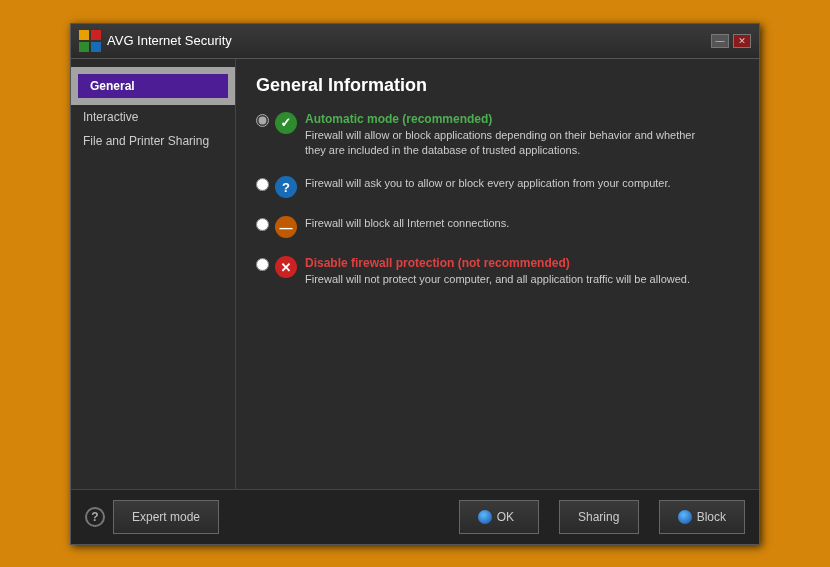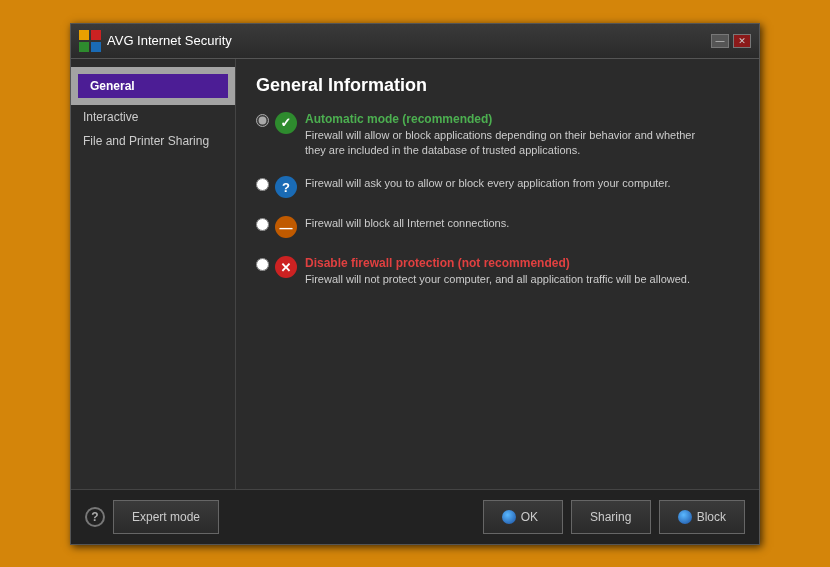--- a/index.html
+++ b/index.html
@@ -176,21 +176,21 @@
       background: linear-gradient(to bottom, #3a3a3a, #2a2a2a);
       border: 1px solid #666;
       color: #cccccc;
       cursor: pointer;
       font-size: 12px;
       min-width: 80px;
       text-align: center;
     }
     .footer-right {
       display: flex;
-      gap: 8px;
+      gap: 20px;
       align-items: center;
     }
     .footer-btn-icon {
       display: flex;
       align-items: center;
       gap: 5px;
     }
     .btn-globe {
       width: 14px;
       height: 14px;

